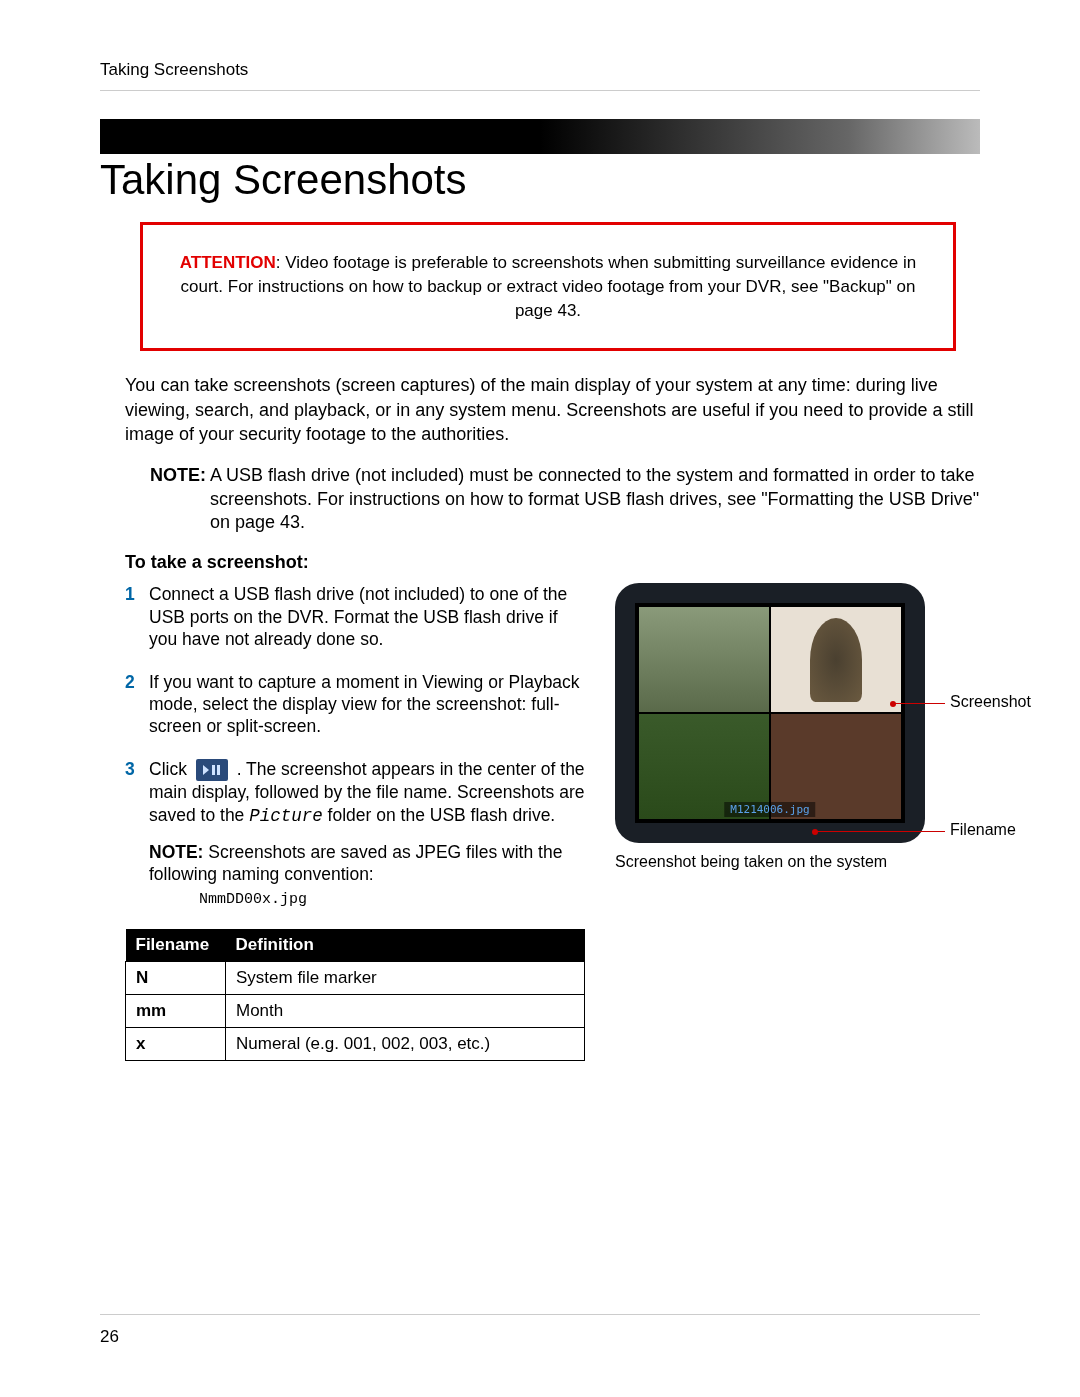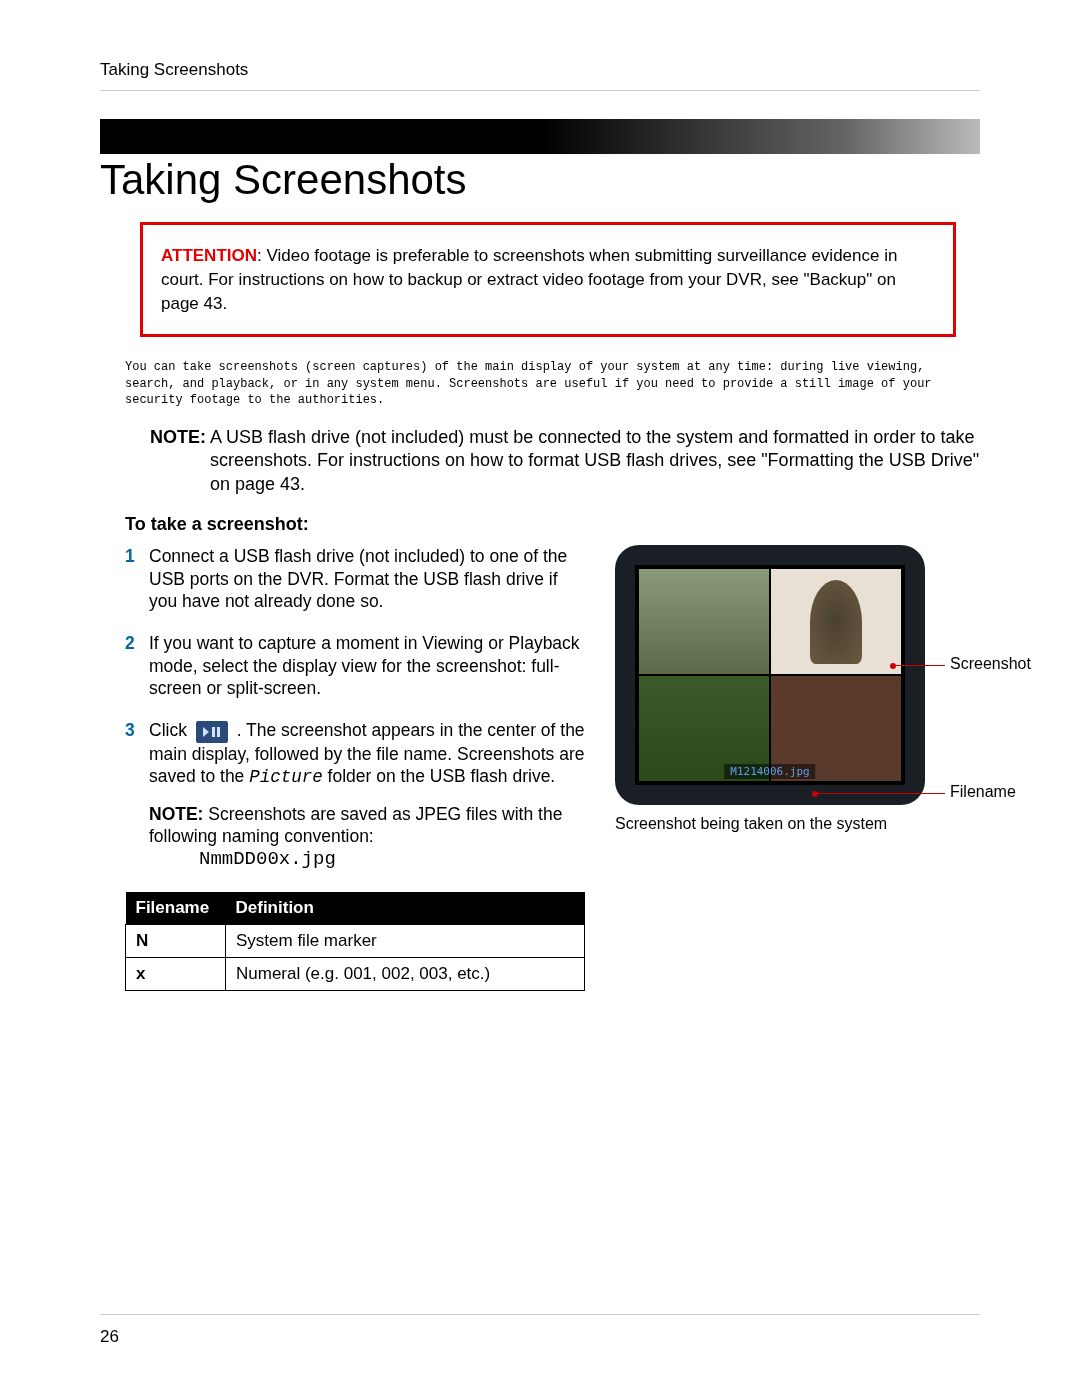--- a/index.html
+++ b/index.html
@@ -30,34 +30,34 @@
     }
     .page-title {
       font-size: 42px;
       font-weight: 400;
       color: #000;
       margin-top: 2px;
       margin-bottom: 18px;
     }
     .attention-box {
       border: 3px solid #e20000;
-      padding: 19px 18px;
+      padding: 26px 18px;
       margin: 0 24px 22px 40px;
       font-size: 17px;
       line-height: 1.4;
+      text-align: center;
     }
     .attention-label {
       color: #e20000;
       font-weight: bold;
     }
     .body-para {
       margin: 0 0 18px 25px;
-      font-size: 12px;
+      font-size: 18px;
       line-height: 1.35;
-      font-family: Liberation Mono, monospace;
     }
     .note-block {
       margin: 0 0 18px 50px;
       font-size: 18px;
       line-height: 1.3;
     }
     .note-label {
       font-weight: bold;
     }
     .note-body {
@@ -106,21 +106,21 @@
       width: 32px;
       height: 22px;
       background: #2a4a7a;
       vertical-align: middle;
       margin: 0 4px;
       border-radius: 2px;
       position: relative;
     }
     .click-icon svg { display: block; }
     .italic-word { font-style: italic; font-family: Liberation Mono, monospace; }
-    .mono { font-family: "Courier New", monospace; font-size: 19px; }
+    .mono { font-family: "Courier New", monospace; font-size: 15px; }
     .figure-wrap {
       position: relative;
       width: 440px;
     }
     .device-frame {
       width: 310px;
       height: 260px;
       background: #1a1f26;
       border-radius: 24px;
       padding: 20px;
@@ -271,20 +271,24 @@
           <th>Filename</th>
           <th>Definition</th>
         </tr>
       </thead>
       <tbody>
         <tr>
             <td class="key">N</td>
             <td>System file marker</td>
           </tr>
         <tr>
+            <td class="key">mm</td>
+            <td>Month</td>
+          </tr>
+        <tr>
             <td class="key">x</td>
             <td>Numeral (e.g. 001, 002, 003, etc.)</td>
           </tr>
       </tbody>
     </table>
 
   </div>
 
   <div class="right-col">
     <div class="figure-wrap">

